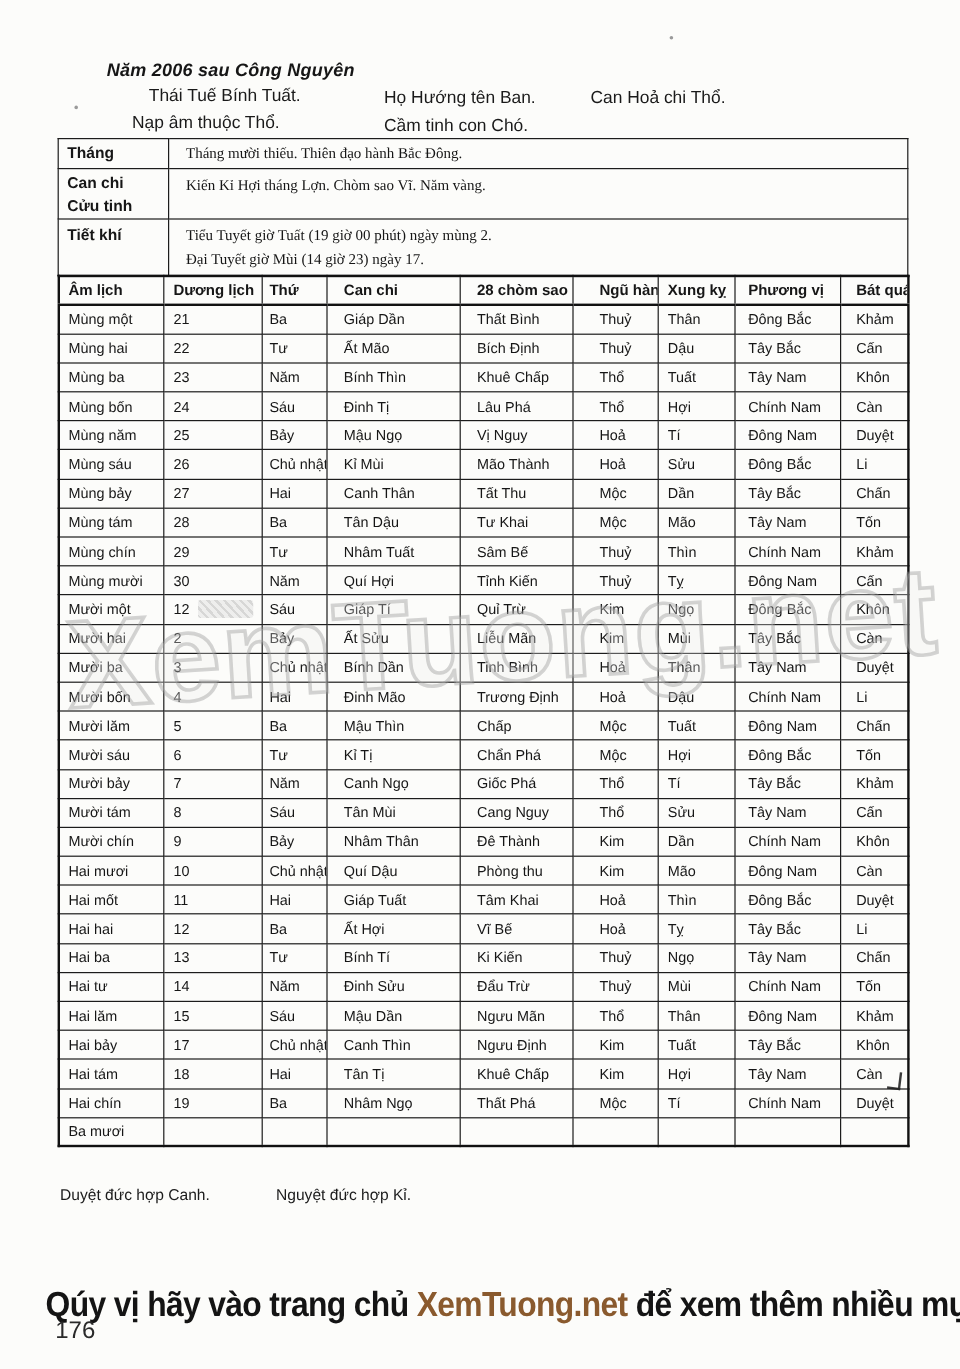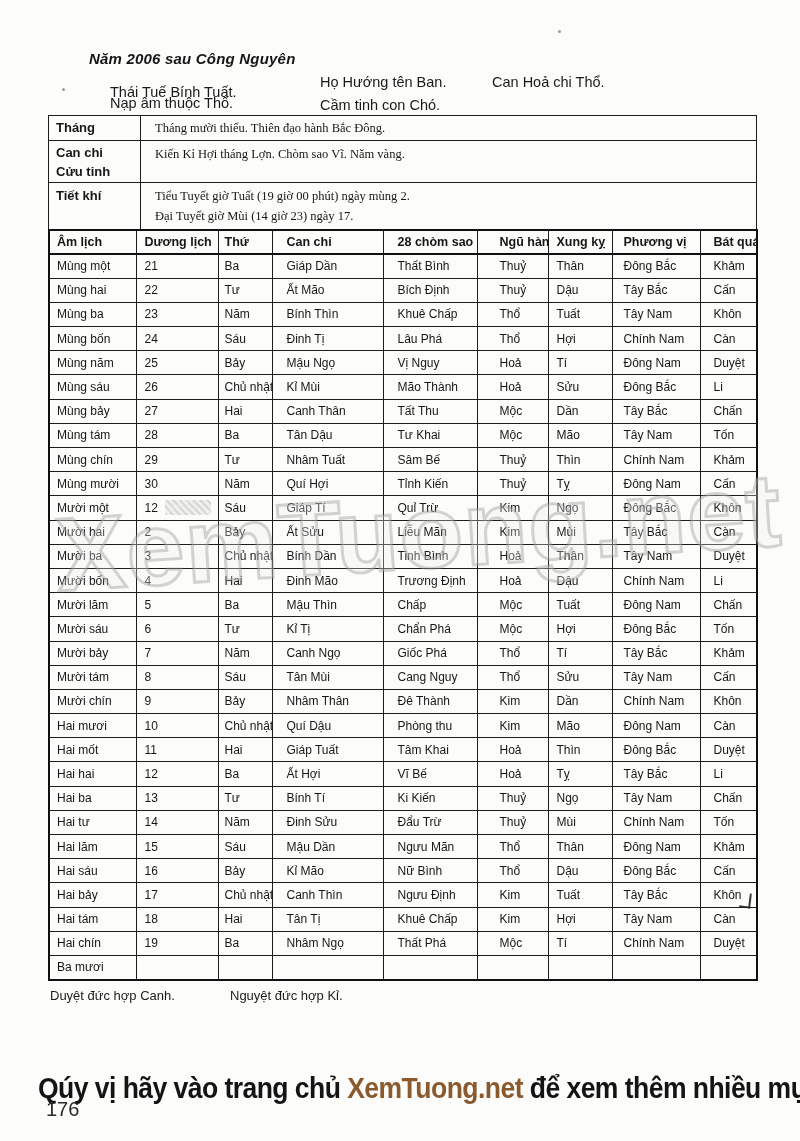--- a/index.html
+++ b/index.html
@@ -8,21 +8,21 @@
   .page {
     position:relative; width:800px; height:1141px; margin:0 auto;
     background:#fcfcfa; overflow:hidden;
   }
   
   .doc-title {
     position:absolute; left:54px; top:50px;
     font-size:15px; font-weight:bold; font-style:italic; letter-spacing:.2px;margin-left:35px;
   }
   .hdr-line { position:absolute; font-size:14.5px; color:#1a1a1a; }
-  .hl1a { left:110px; top:72px;margin-top:12px; }
+  .hl1a { left:124px; top:72px; }
   .hl1b { left:320px; top:74px; }
   .hl1c { left:492px; top:74px; }
   .hl2a { left:110px; top:95px; }
   .hl2b { left:320px; top:97px; }
   
   .info-table {
     position:absolute; left:48px; top:115px; width:709px;
     border-collapse:collapse; table-layout:fixed;
   }
   .info-table td { border:1.8px solid #1c1c1c; vertical-align:middle; }
@@ -423,31 +423,20 @@
           <td>15</td>
           <td>Sáu</td>
           <td>Mậu Dần</td>
           <td>Ngưu Mãn</td>
           <td>Thổ</td>
           <td>Thân</td>
           <td>Đông Nam</td>
           <td>Khảm</td>
         </tr>
         <tr>
-          <td>Hai sáu</td>
-          <td>16</td>
-          <td>Bảy</td>
-          <td>Kỉ Mão</td>
-          <td>Nữ Bình</td>
-          <td>Thổ</td>
-          <td>Dậu</td>
-          <td>Đông Bắc</td>
-          <td>Cấn</td>
-        </tr>
-        <tr>
           <td>Hai bảy</td>
           <td>17</td>
           <td>Chủ nhật</td>
           <td>Canh Thìn</td>
           <td>Ngưu Định</td>
           <td>Kim</td>
           <td>Tuất</td>
           <td>Tây Bắc</td>
           <td>Khôn</td>
         </tr>

